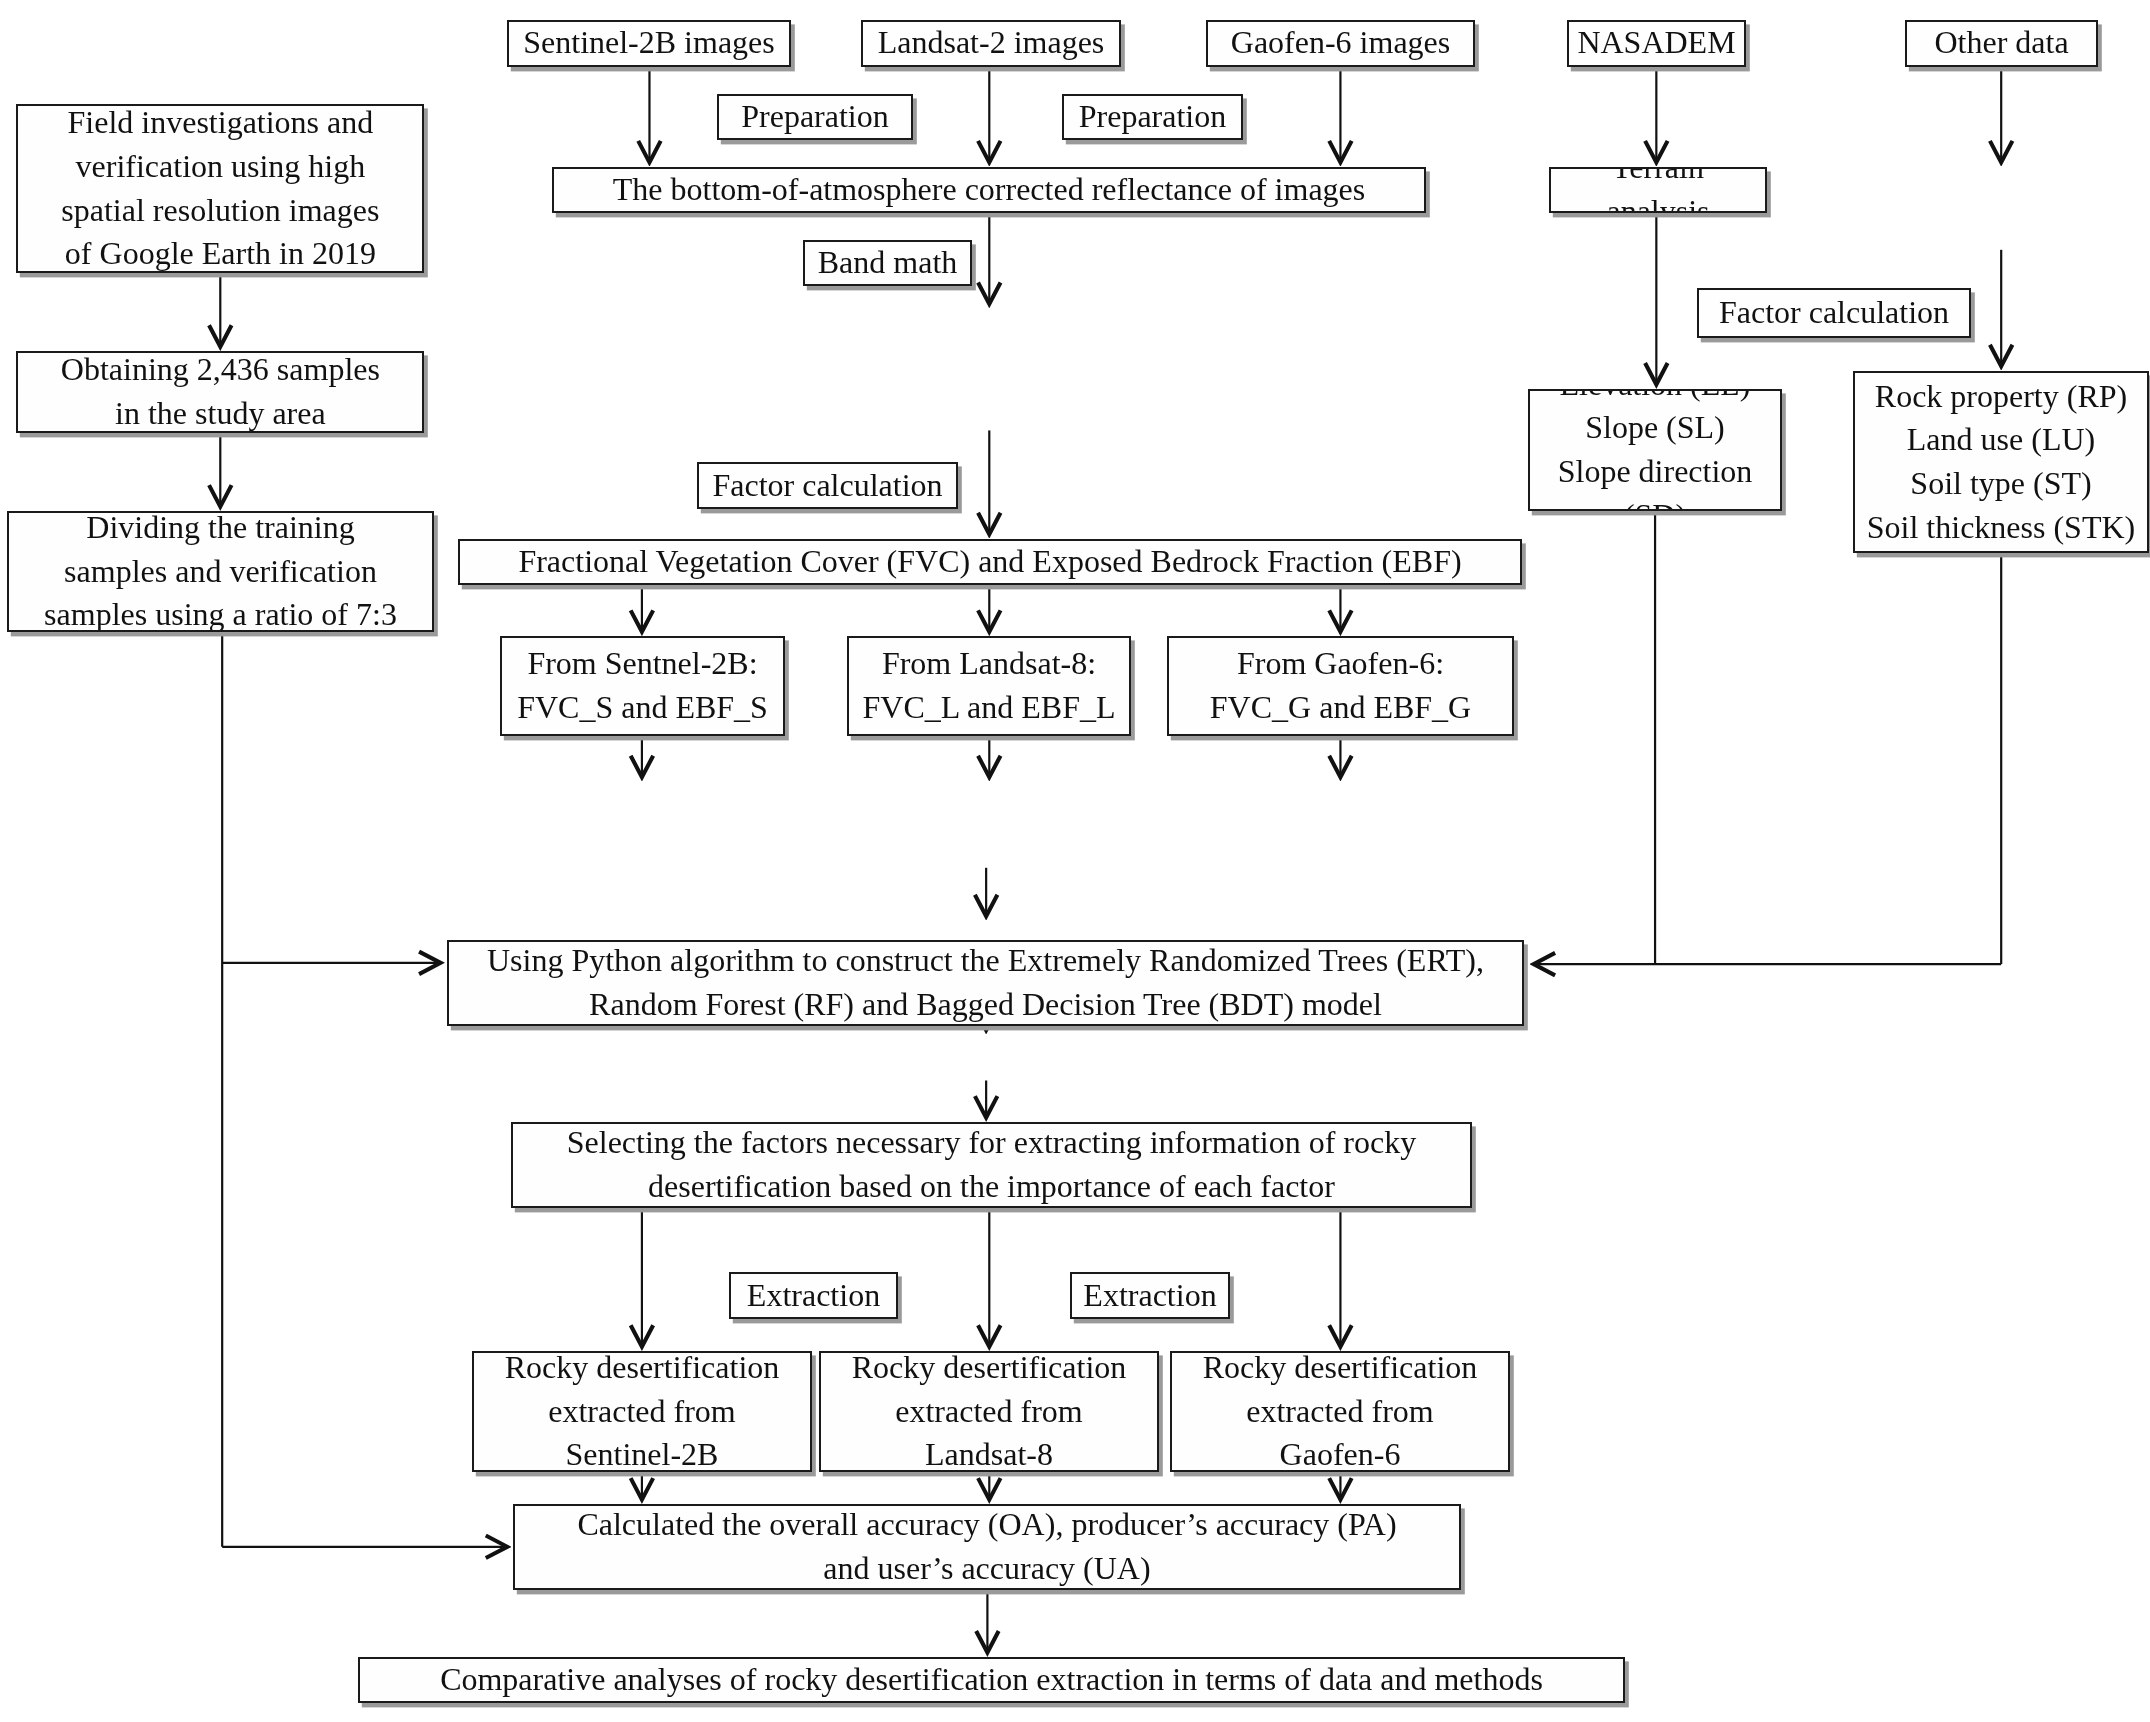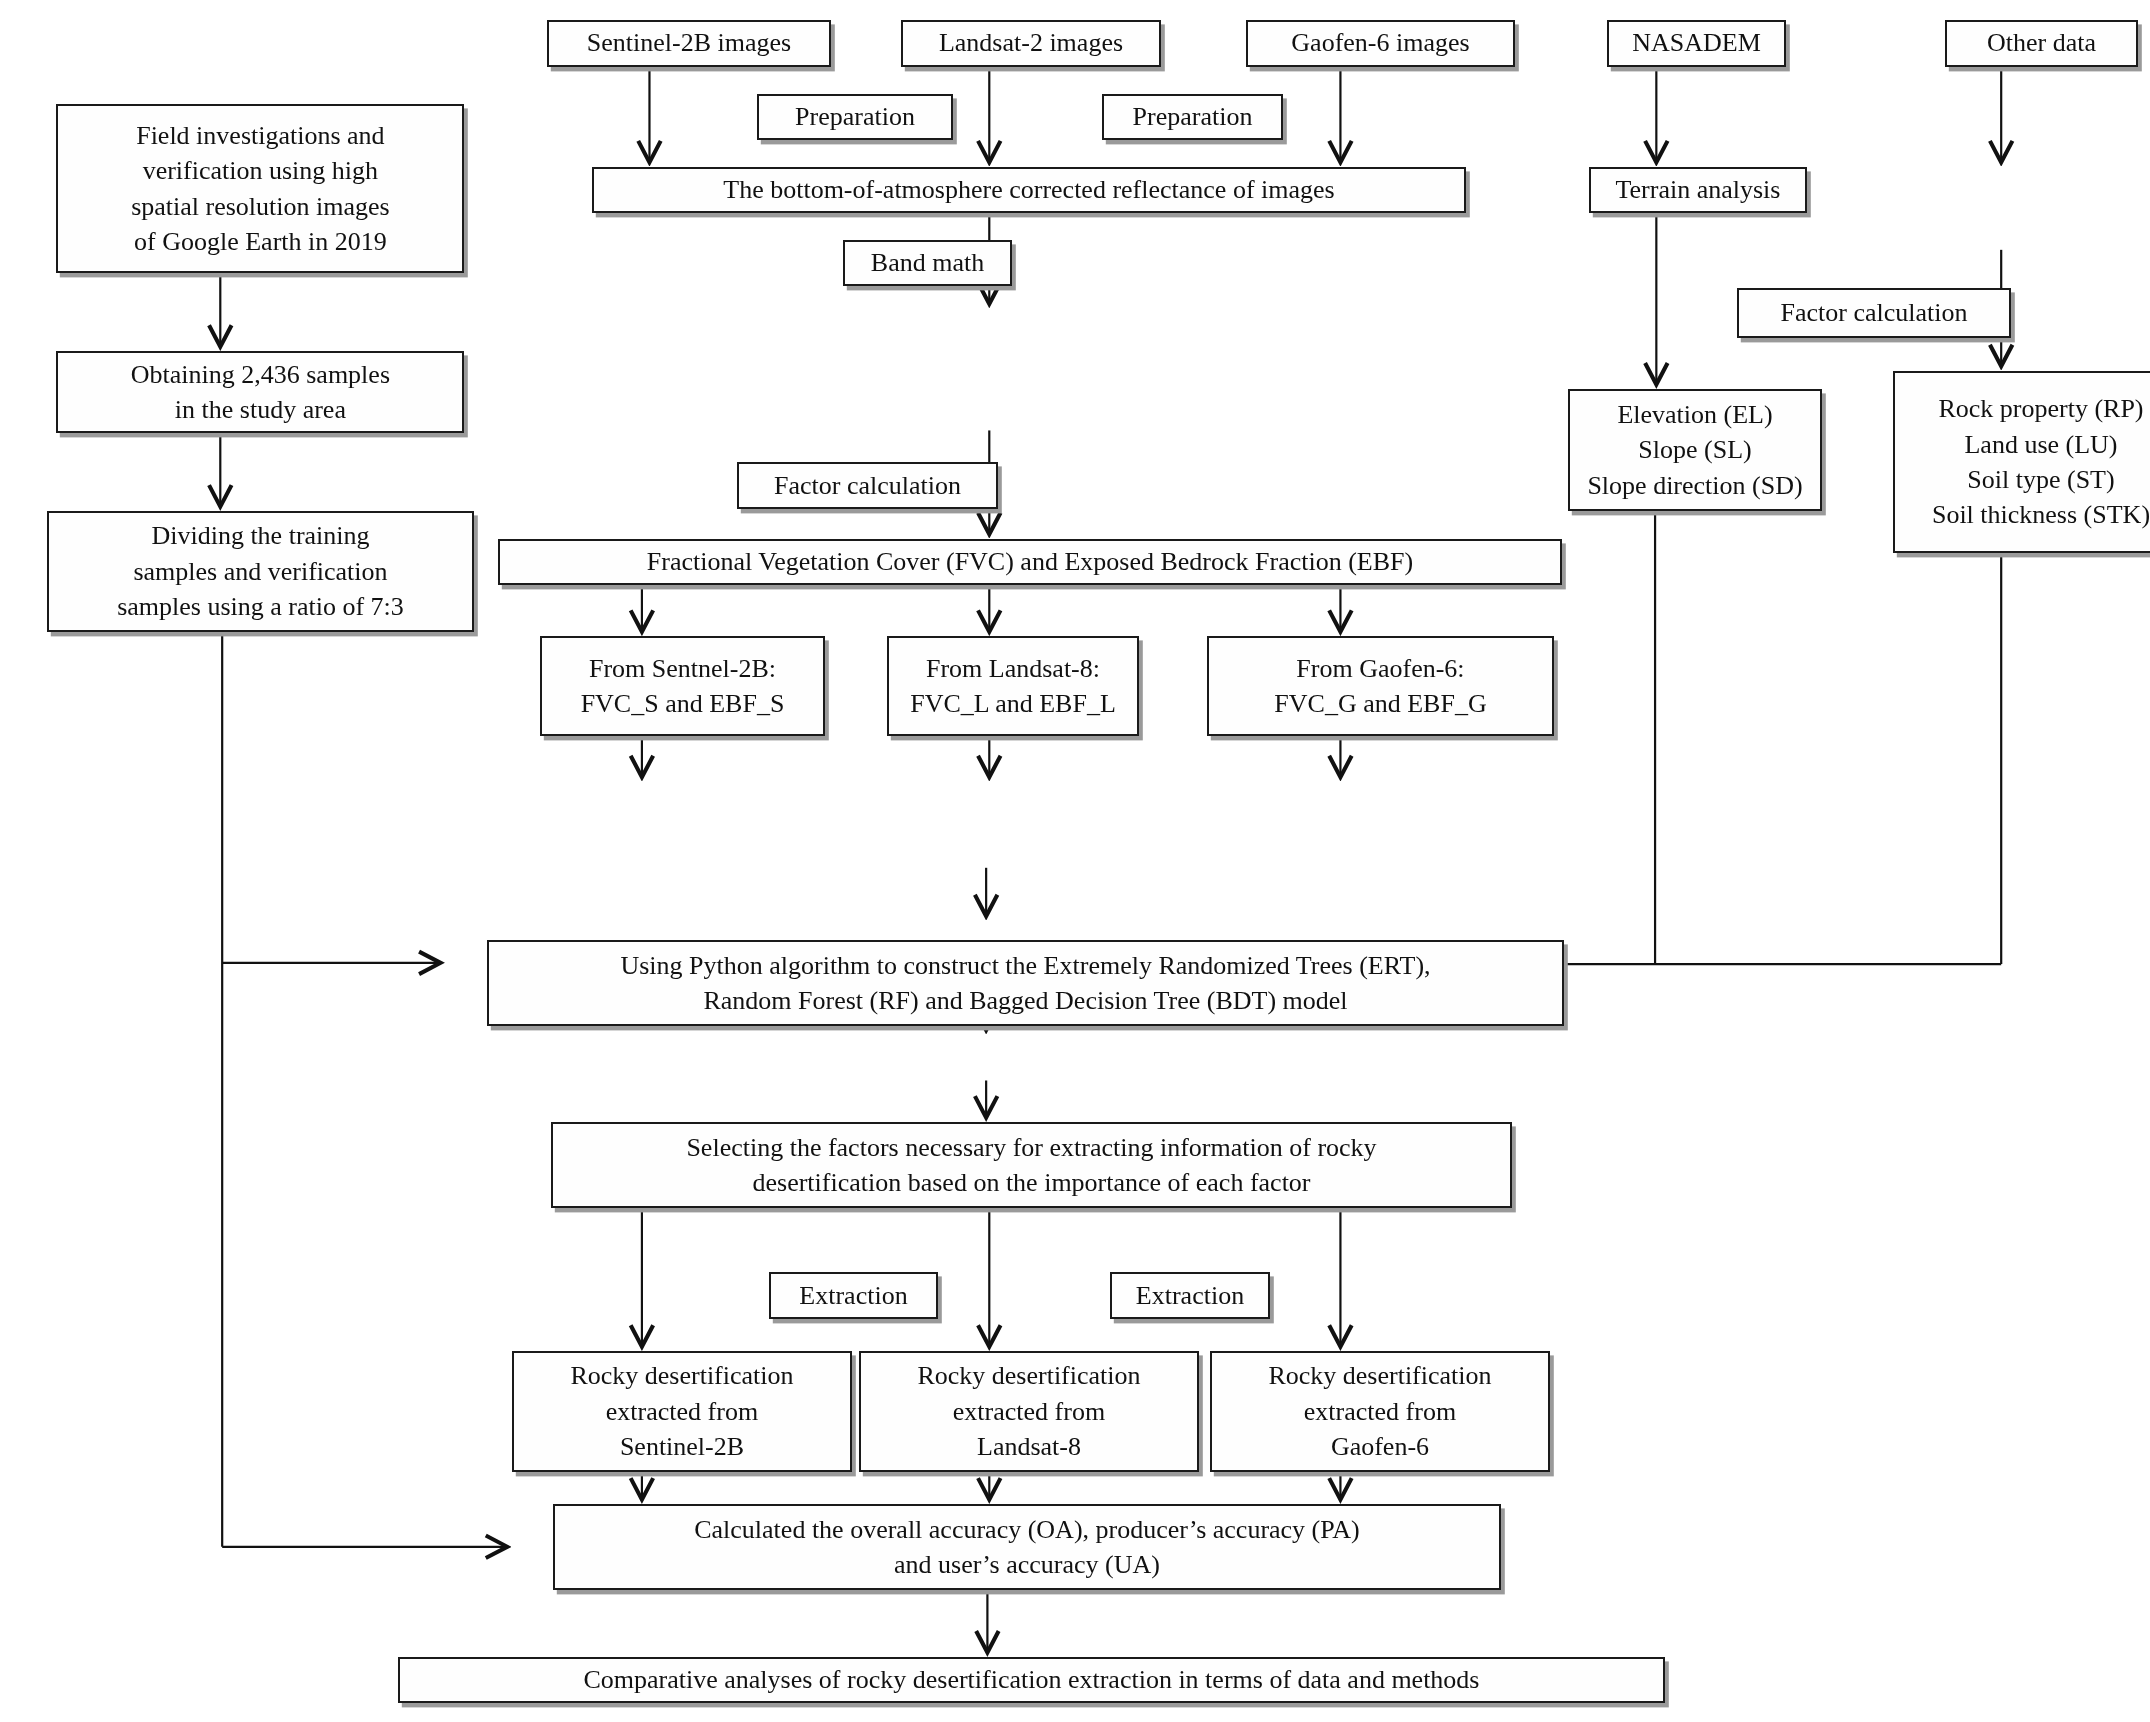--- a/index.html
+++ b/index.html
@@ -16,25 +16,24 @@
     position: absolute;
     box-sizing: border-box;
     border: 2.5px solid #1a1a1a;
     background: #fefefe;
     box-shadow: 3.8px 4.4px 0 #9a9a9a;
     display: flex;
     align-items: center;
     justify-content: center;
     text-align: center;
     white-space: pre-line;
-    font-size: 26px;
+    font-size: 32px;
     line-height: 1.36;
     padding: 1.3px 6.3px;
     overflow: hidden;
-    margin-left: 40px;
   }
 </style>
 </head>
 <body>
 
 <div id="canvas">
 
   <svg id="wires" viewBox="0 0 3418 2738" xmlns="http://www.w3.org/2000/svg">
     <defs>
       <marker id="arrow" viewBox="0 0 14 14" refX="12" refY="7" markerWidth="13" markerHeight="13" orient="auto">
@@ -101,21 +100,21 @@
   <div class="node" style="left:717px;top:94px;width:196px;height:46px">Preparation</div>
   <div class="node" style="left:1062px;top:94px;width:181px;height:46px">Preparation</div>
 
   <div class="node" style="left:552px;top:167px;width:874px;height:46px">The bottom-of-atmosphere corrected reflectance of images</div>
   <div class="node" style="left:803px;top:240px;width:169px;height:46px">Band math</div>
   <div class="node" style="left:697px;top:462px;width:261px;height:47px">Factor calculation</div>
   <div class="node" style="left:458px;top:539px;width:1064px;height:46px">Fractional Vegetation Cover (FVC) and Exposed Bedrock Fraction (EBF)</div>
 
   <div class="node" style="left:500px;top:636px;width:285px;height:100px">From Sentnel-2B:
 FVC_S and EBF_S</div>
-  <div class="node" style="left:847px;top:636px;width:252px;height:100px">From Landsat-8:
+  <div class="node" style="left:847px;top:636px;width:284px;height:100px">From Landsat-8:
 FVC_L and EBF_L</div>
   <div class="node" style="left:1167px;top:636px;width:347px;height:100px">From Gaofen-6:
 FVC_G and EBF_G</div>
 
   <div class="node" style="left:447px;top:940px;width:1077px;height:86px">Using Python algorithm to construct the Extremely Randomized Trees (ERT),
 Random Forest (RF) and Bagged Decision Tree (BDT) model</div>
   <div class="node" style="left:511px;top:1122px;width:961px;height:86px">Selecting the factors necessary for extracting information of rocky
 desertification based on the importance of each factor</div>
 
   <div class="node" style="left:729px;top:1272px;width:169px;height:47px">Extraction</div>

